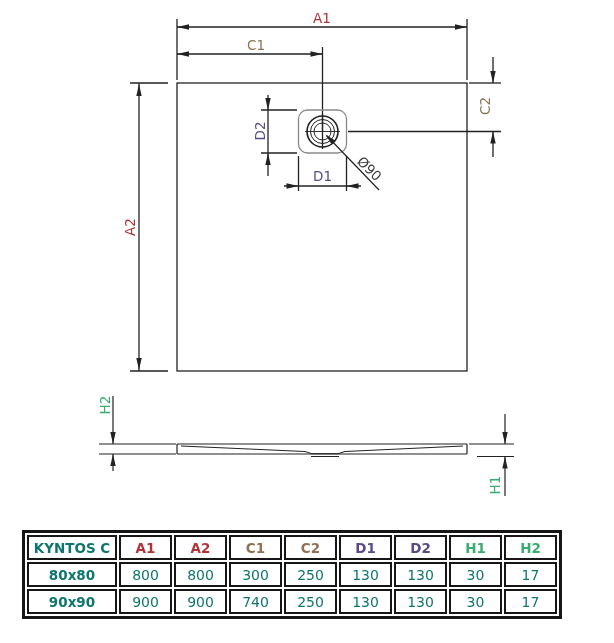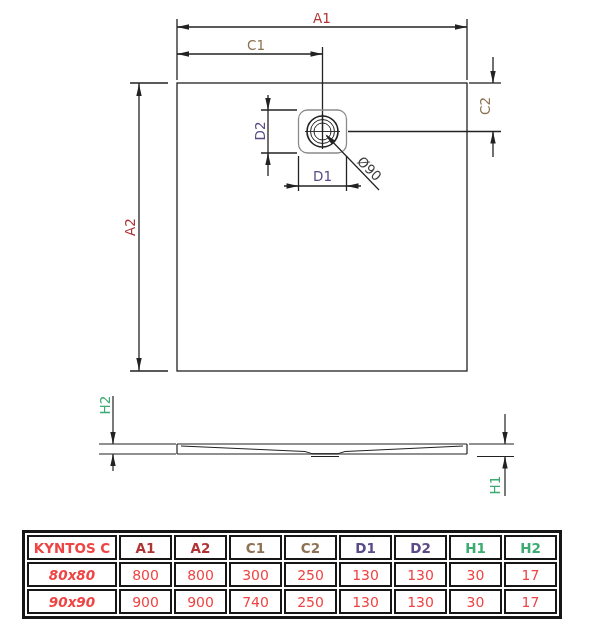--- a/index.html
+++ b/index.html
@@ -2,25 +2,25 @@
 <html><head>
 <meta charset="utf-8">
 <style>
   html,body{margin:0;padding:0;background:#ffffff;}
   body{width:614px;height:643px;font-family:"DejaVu Sans",sans-serif;overflow:hidden;}
   .drawing-wrap{width:614px;height:528px;}
   svg text{font-family:"DejaVu Sans",sans-serif;font-size:13.5px;}
   table.spec{border-collapse:separate;border-spacing:2px;background:#fff;
     border:3px solid #161616;margin:2px 0 0 22px;table-layout:fixed;}
   table.spec th,table.spec td{border:2px solid #161616;text-align:center;
-    font-size:14px;height:19px;padding:1px 2px;color:#ef4444;background:#fff;}
+    font-size:14px;height:19px;padding:1px 2px;color:#0f766e;background:#fff;}
   table.spec th{font-weight:bold;font-size:13.5px;}
   table.spec td{font-weight:normal;}
   th.model-cell{color:#111;}
-  th.size-cell{color:#111;font-size:13.5px;font-style:italic;}
+  th.size-cell{color:#111;font-size:13.5px;}
 </style>
 </head>
 <body>
 
 <div class="drawing-wrap">
 <svg width="614" height="528" viewBox="0 0 614 528">
   <g stroke="#222" stroke-width="1.3" fill="none">
 
     <rect x="177" y="83" width="290" height="288"></rect>
 

